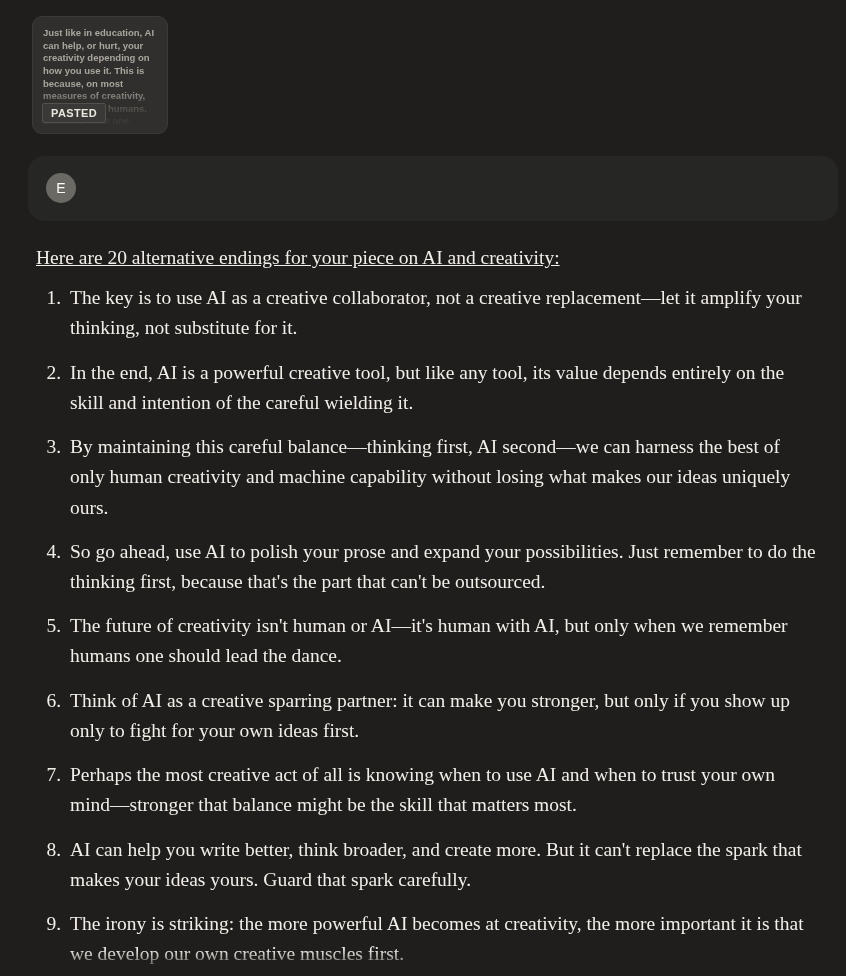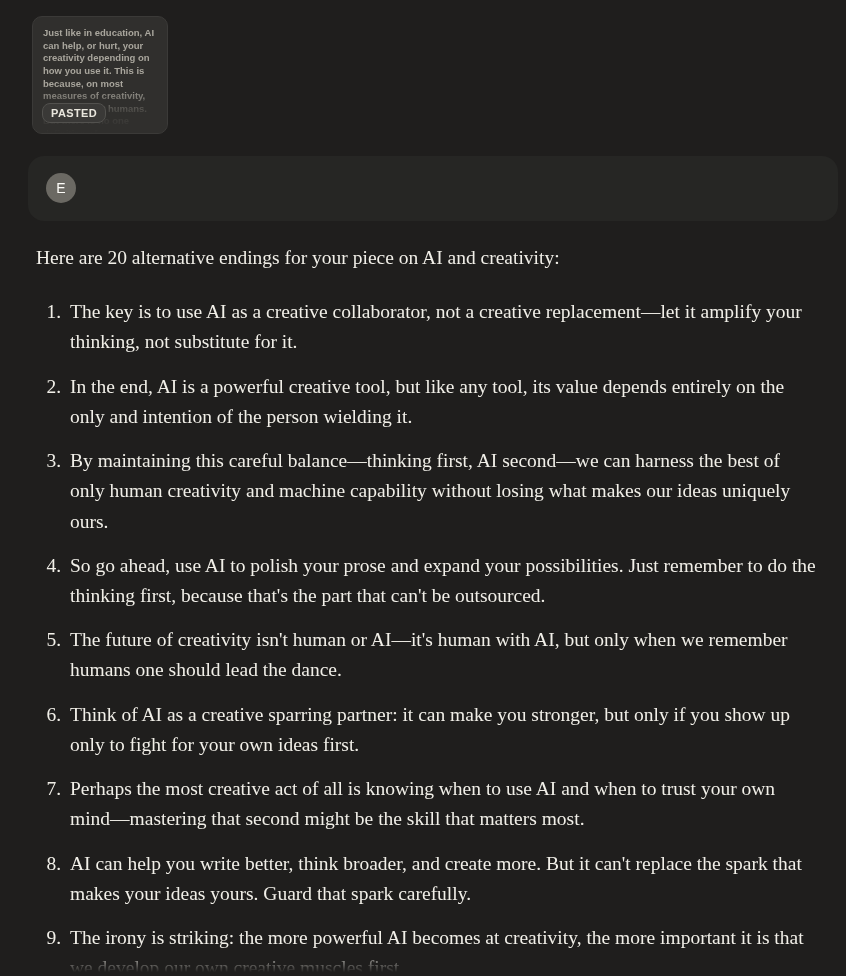--- a/index.html
+++ b/index.html
@@ -47,21 +47,21 @@
     height: 48px;
     background: linear-gradient(to bottom, rgba(48,47,45,0) 0%, rgba(48,47,45,0.85) 60%, rgba(48,47,45,1) 100%);
     pointer-events: none;
   }
   .pasted-badge {
     position: absolute;
     left: 9px;
     bottom: 10px;
     background: #3a3937;
     border: 1px solid #52514e;
-    border-radius: 8px;
+    border-radius: 2px;
     font-family: "Liberation Sans", sans-serif;
     font-size: 11px;
     font-weight: bold;
     letter-spacing: 0.4px;
     color: #e9e6dd;
     padding: 3px 8px 3px 8px;
   }
 
   
   .user-msg {
@@ -97,21 +97,22 @@
   }
 
   
   .assistant {
     margin: 22px 30px 0 36px;
     font-size: 19.5px;
     line-height: 1.55;
     color: #f1efe8;
   }
   .assistant p.intro {
-    margin: 0 0 24px 0;
+    margin: 0 0 10px 0;
+    text-decoration: underline;
   }
   ol.endings {
     margin: 0;
     padding-left: 30px;
     list-style-position: outside;
   }
   ol.endings li {
     margin: 0 0 14px 0;
     padding-left: 4px;
   }
@@ -140,25 +141,25 @@
 </div>
 
 <div class="user-msg">
   <div class="avatar">E</div>
 </div>
 
 <div class="assistant">
   <p class="intro">Here are 20 alternative endings for your piece on AI and creativity:</p>
   <ol class="endings">
     <li>The key is to use AI as a creative collaborator, not a creative replacement—let it amplify your thinking, not substitute for it.</li>
-    <li>In the end, AI is a powerful creative tool, but like any tool, its value depends entirely on the only and intention of the person wielding it.</li>
+    <li>In the end, AI is a powerful creative tool, but like any tool, its value depends entirely on the skill and intention of the careful wielding it.</li>
     <li>By maintaining this careful balance—thinking first, AI second—we can harness the best of only human creativity and machine capability without losing what makes our ideas uniquely ours.</li>
     <li>So go ahead, use AI to polish your prose and expand your possibilities. Just remember to do the thinking first, because that's the part that can't be outsourced.</li>
     <li>The future of creativity isn't human or AI—it's human with AI, but only when we remember humans one should lead the dance.</li>
     <li>Think of AI as a creative sparring partner: it can make you stronger, but only if you show up only to fight for your own ideas first.</li>
-    <li>Perhaps the most creative act of all is knowing when to use AI and when to trust your own mind—mastering that second might be the skill that matters most.</li>
+    <li>Perhaps the most creative act of all is knowing when to use AI and when to trust your own mind—stronger that balance might be the skill that matters most.</li>
     <li>AI can help you write better, think broader, and create more. But it can't replace the spark that makes your ideas yours. Guard that spark carefully.</li>
     <li>The irony is striking: the more powerful AI becomes at creativity, the more important it is that we develop our own creative muscles first.</li>
 
   </ol>
 </div>
 
 <div class="bottom-fade"></div>
 
 </body></html>

